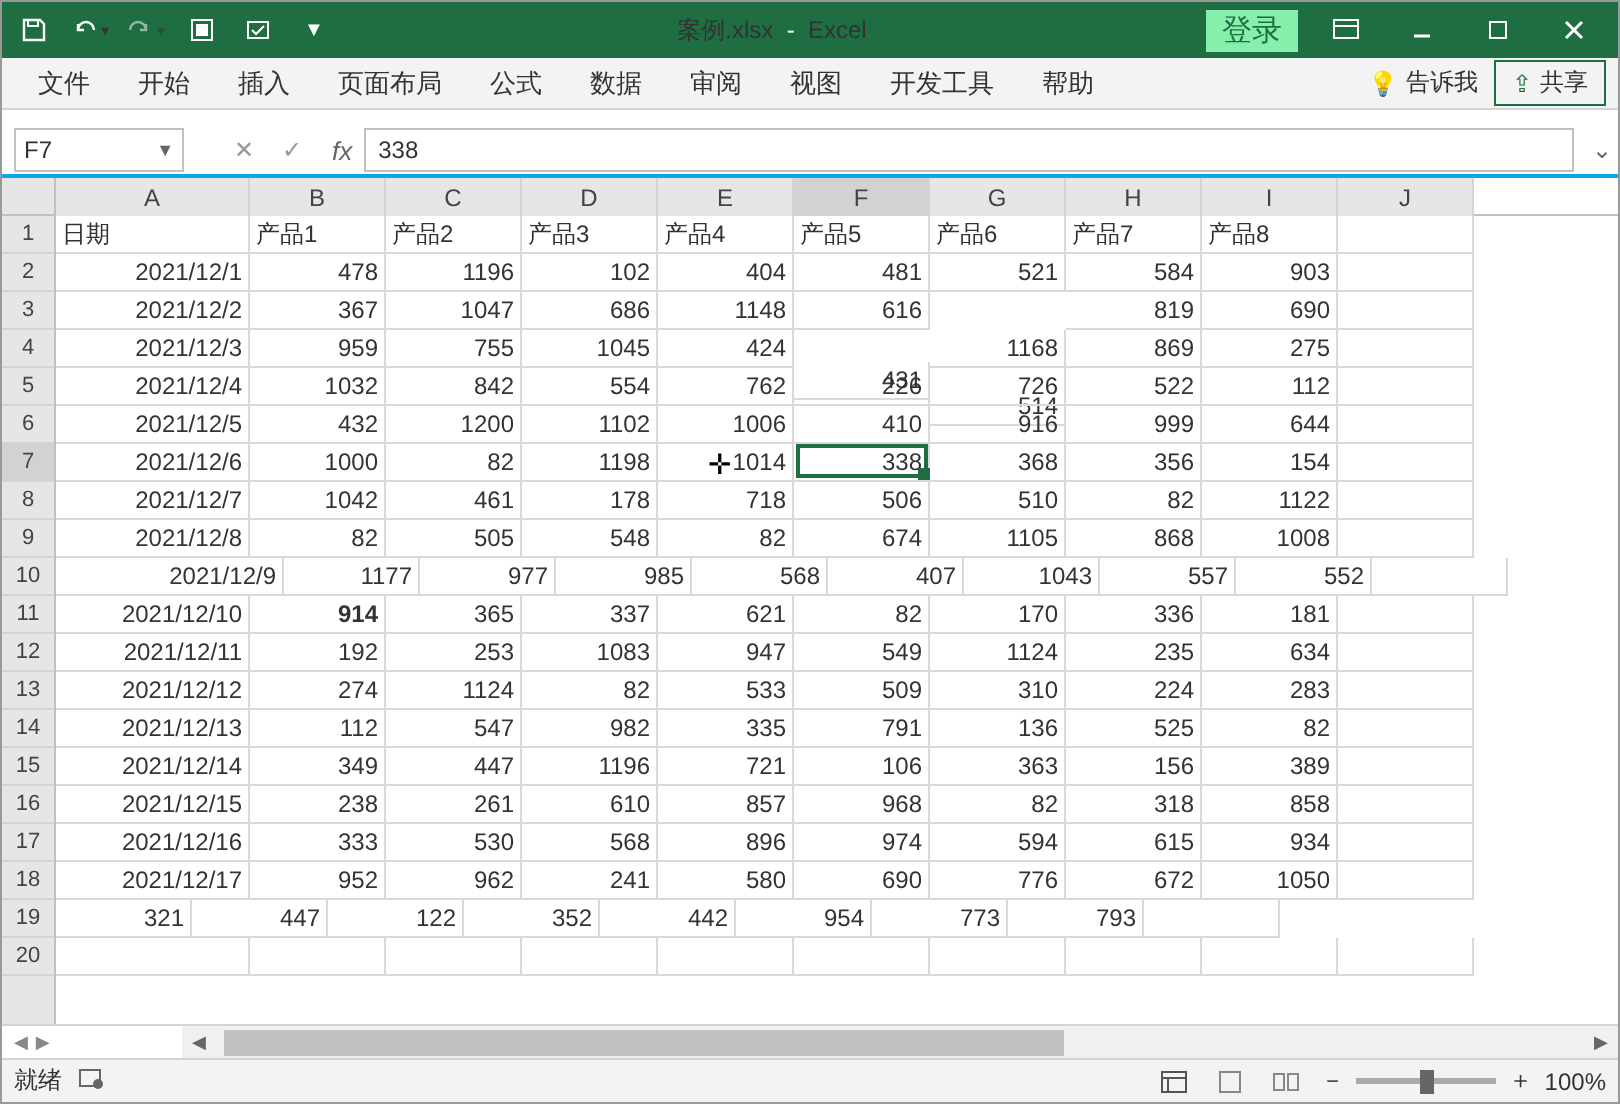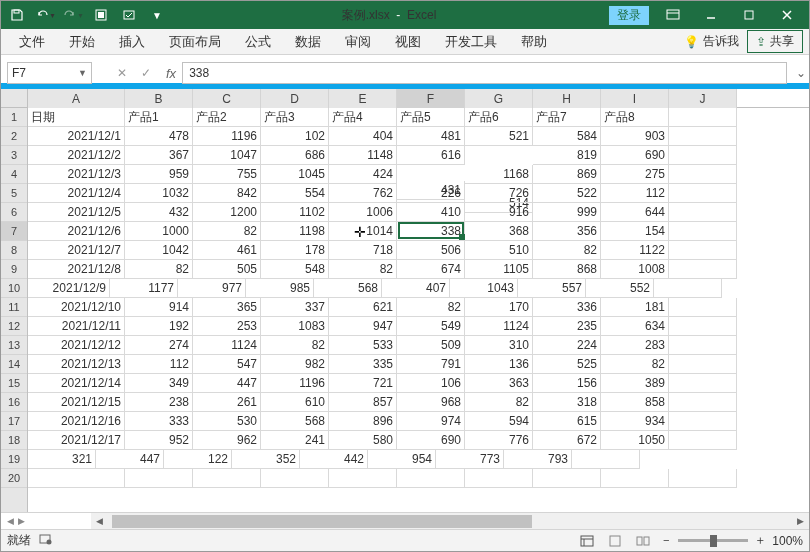--- a/index.html
+++ b/index.html
@@ -3,27 +3,27 @@
 <meta charset="utf-8">
 <style>
 *{box-sizing:border-box;margin:0;padding:0;font-family:"Microsoft YaHei","Segoe UI",sans-serif;font-size:12px;color:#333;-webkit-user-select:none}
 body{width:810px;height:552px;overflow:hidden;background:#fff;display:flex;flex-direction:column;border:1px solid #999}
 .titlebar{height:28px;background:#1e6e42;display:flex;align-items:center;color:#fff;padding:0 4px}
 .qat{display:flex;gap:4px;align-items:center}
 .qat-btn{width:24px;height:22px;display:flex;align-items:center;justify-content:center;color:#fff;font-size:12px}
 .title-center{flex:1;text-align:center;color:#fff;font-size:12px}
 .winbtns{display:flex;gap:2px}
 .winbtn{width:36px;height:22px;display:flex;align-items:center;justify-content:center;color:#fff}
-.login-btn{background:#7dd3fc;color:#1e6e42;padding:1px 8px;font-size:12px;margin-right:6px}
+.login-btn{background:#86efac;color:#1e6e42;padding:1px 8px;font-size:15px;margin-right:6px}
 .ribbon-tabs{height:26px;background:#f3f3f3;display:flex;align-items:center;padding:0 6px;border-bottom:1px solid #d4d4d4}
 .rtab{padding:4px 12px;font-size:13px;color:#333}
 .ribbon-right{margin-left:auto;display:flex;align-items:center;gap:8px}
 .tellme{display:flex;align-items:center;gap:4px;color:#666}
 .share{border:1px solid #1e6e42;color:#1e6e42;padding:2px 8px;display:flex;align-items:center;gap:4px;font-size:12px}
-.formula-bar{height:26px;display:flex;align-items:center;border-bottom:6px solid #0ea5e9;background:#fff;margin-top:8px}
+.formula-bar{height:26px;display:flex;align-items:center;border-bottom:2px solid #0ea5e9;background:#fff;margin-top:8px}
 .namebox{width:85px;height:22px;margin-left:6px;border:1px solid #c0c0c0;display:flex;align-items:center;padding:0 4px;justify-content:space-between;background:#fff}
 .fx-area{display:flex;align-items:center;margin-left:20px;gap:4px}
 .fx-btn{width:20px;height:20px;display:flex;align-items:center;justify-content:center;color:#999}
 .fx-lbl{font-style:italic;color:#666;font-size:13px;margin:0 6px}
 .fx-input{flex:1;height:22px;border:1px solid #c0c0c0;padding:0 6px;margin-right:6px;display:flex;align-items:center;background:#fff}
 .expand{width:16px;color:#666;text-align:center}
 .grid-wrap{flex:1;display:flex;overflow:hidden;position:relative}
 .rowhdrs{width:27px;background:#e6e6e6;border-right:1px solid #c0c0c0}
 .corner{height:19px;background:#e6e6e6;border-bottom:1px solid #c0c0c0}
 .rowhdr{height:19px;border-bottom:1px solid #d4d4d4;display:flex;align-items:center;justify-content:center;font-size:11px;color:#444}
@@ -301,34 +301,34 @@
           <div class="cell num" style="width: 68px;">505</div>
           <div class="cell num" style="width: 68px; text-align: center;">548</div>
           <div class="cell num" style="width: 68px;">82</div>
           <div class="cell num" style="width: 68px;">674</div>
           <div class="cell num" style="width: 68px;">1105</div>
           <div class="cell num" style="width: 68px;">868</div>
           <div class="cell num" style="width: 68px;">1008</div>
           <div class="cell" style="width: 68px;"></div>
         </div>
         <div class="row">
-          <div class="cell num" style="width: 82px;">2021/12/9</div>
+          <div class="cell num" style="width: 114px;">2021/12/9</div>
           <div class="cell num" style="width: 68px;">1177</div>
           <div class="cell num" style="width: 68px;">977</div>
           <div class="cell num" style="width: 68px;">985</div>
           <div class="cell num" style="width: 68px;">568</div>
           <div class="cell num" style="width: 68px;">407</div>
           <div class="cell num" style="width: 68px;">1043</div>
           <div class="cell num" style="width: 68px;">557</div>
           <div class="cell num" style="width: 68px;">552</div>
           <div class="cell" style="width: 68px;"></div>
         </div>
         <div class="row">
           <div class="cell num" style="width: 97px;">2021/12/10</div>
-          <div class="cell num" style="width: 68px;">914</div>
+          <div class="cell num" style="width: 68px; font-weight: bold;">914</div>
           <div class="cell num" style="width: 68px;">365</div>
           <div class="cell num" style="width: 68px;">337</div>
           <div class="cell num" style="width: 68px;">621</div>
           <div class="cell num" style="width: 68px;">82</div>
           <div class="cell num" style="width: 68px;">170</div>
           <div class="cell num" style="width: 68px;">336</div>
           <div class="cell num" style="width: 68px;">181</div>
           <div class="cell" style="width: 68px;"></div>
         </div>
         <div class="row">

